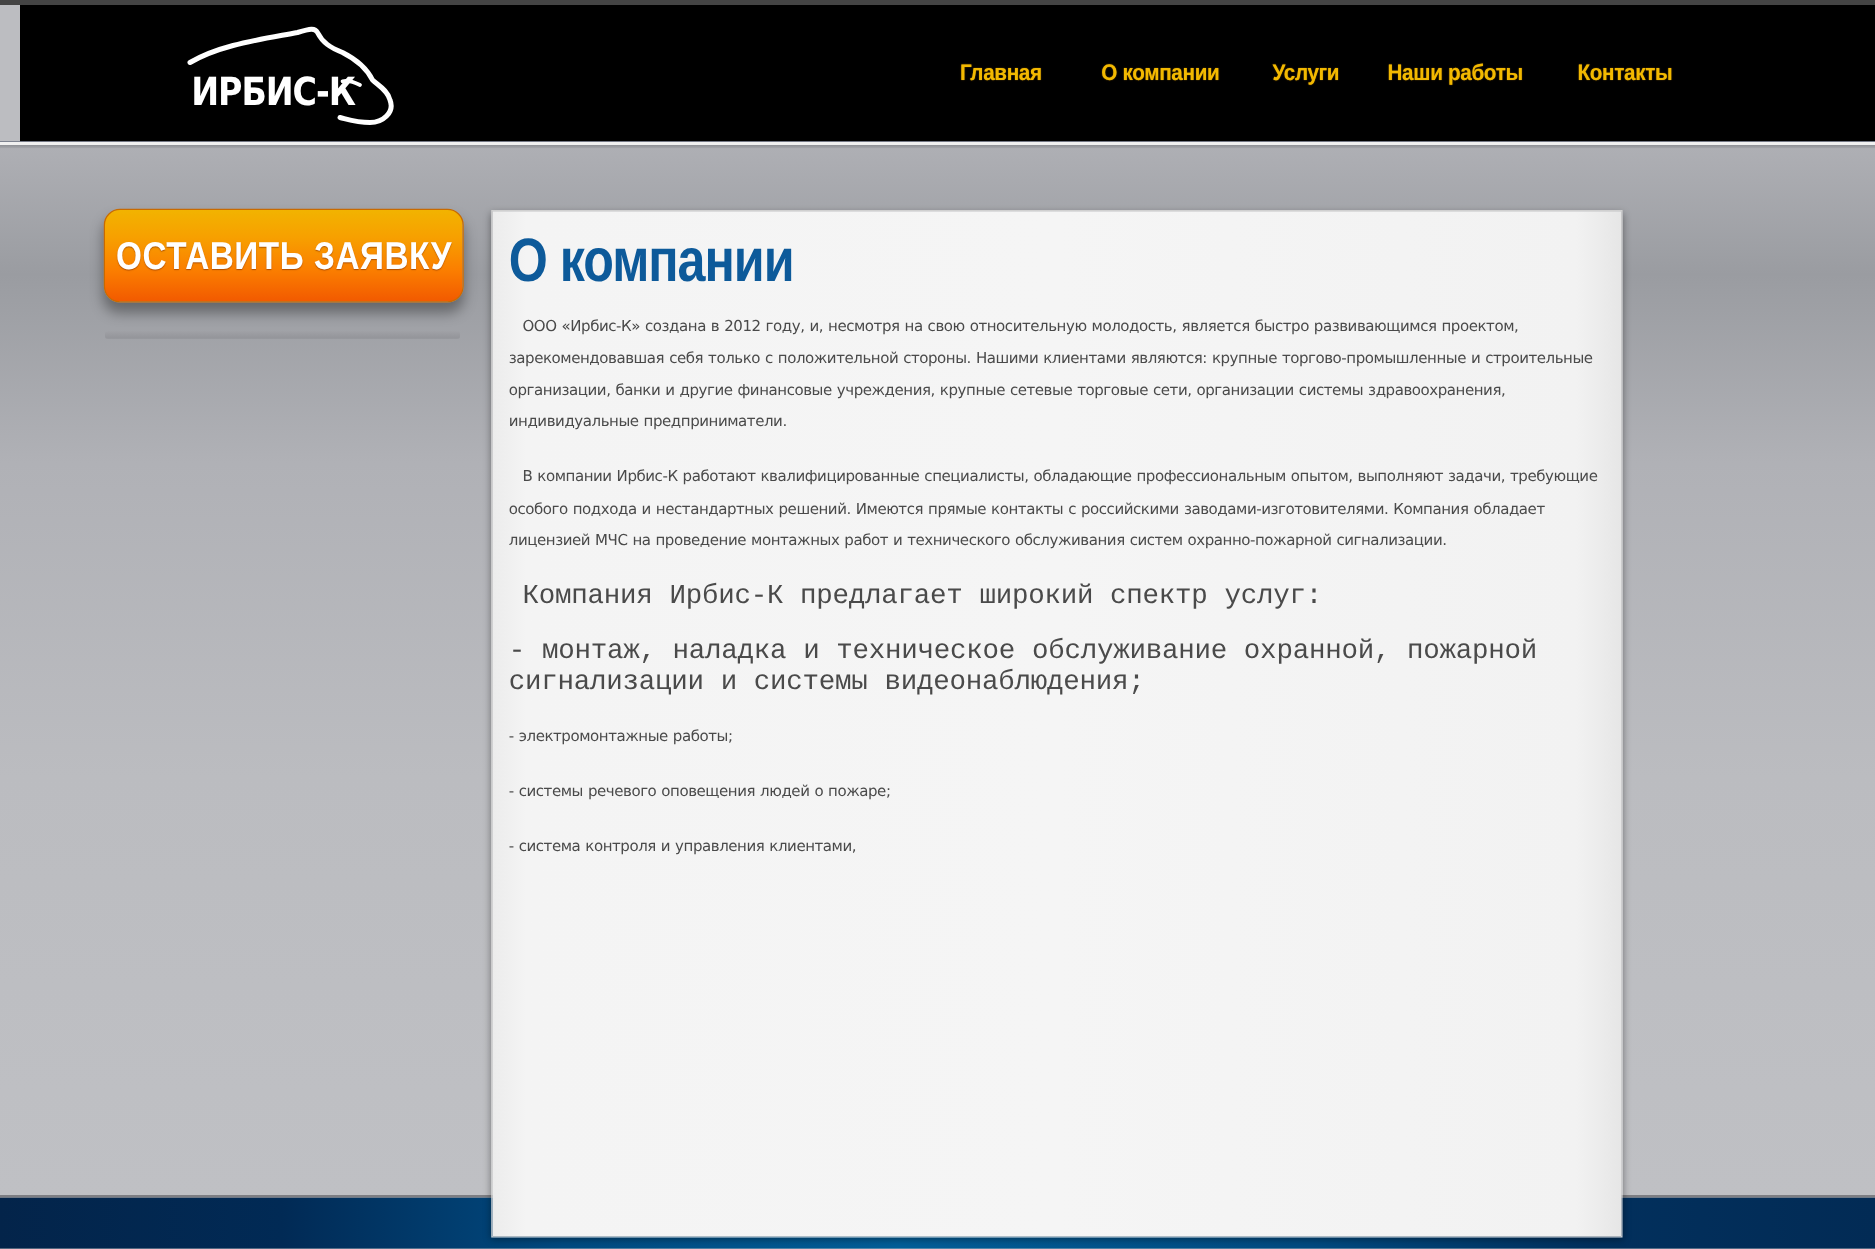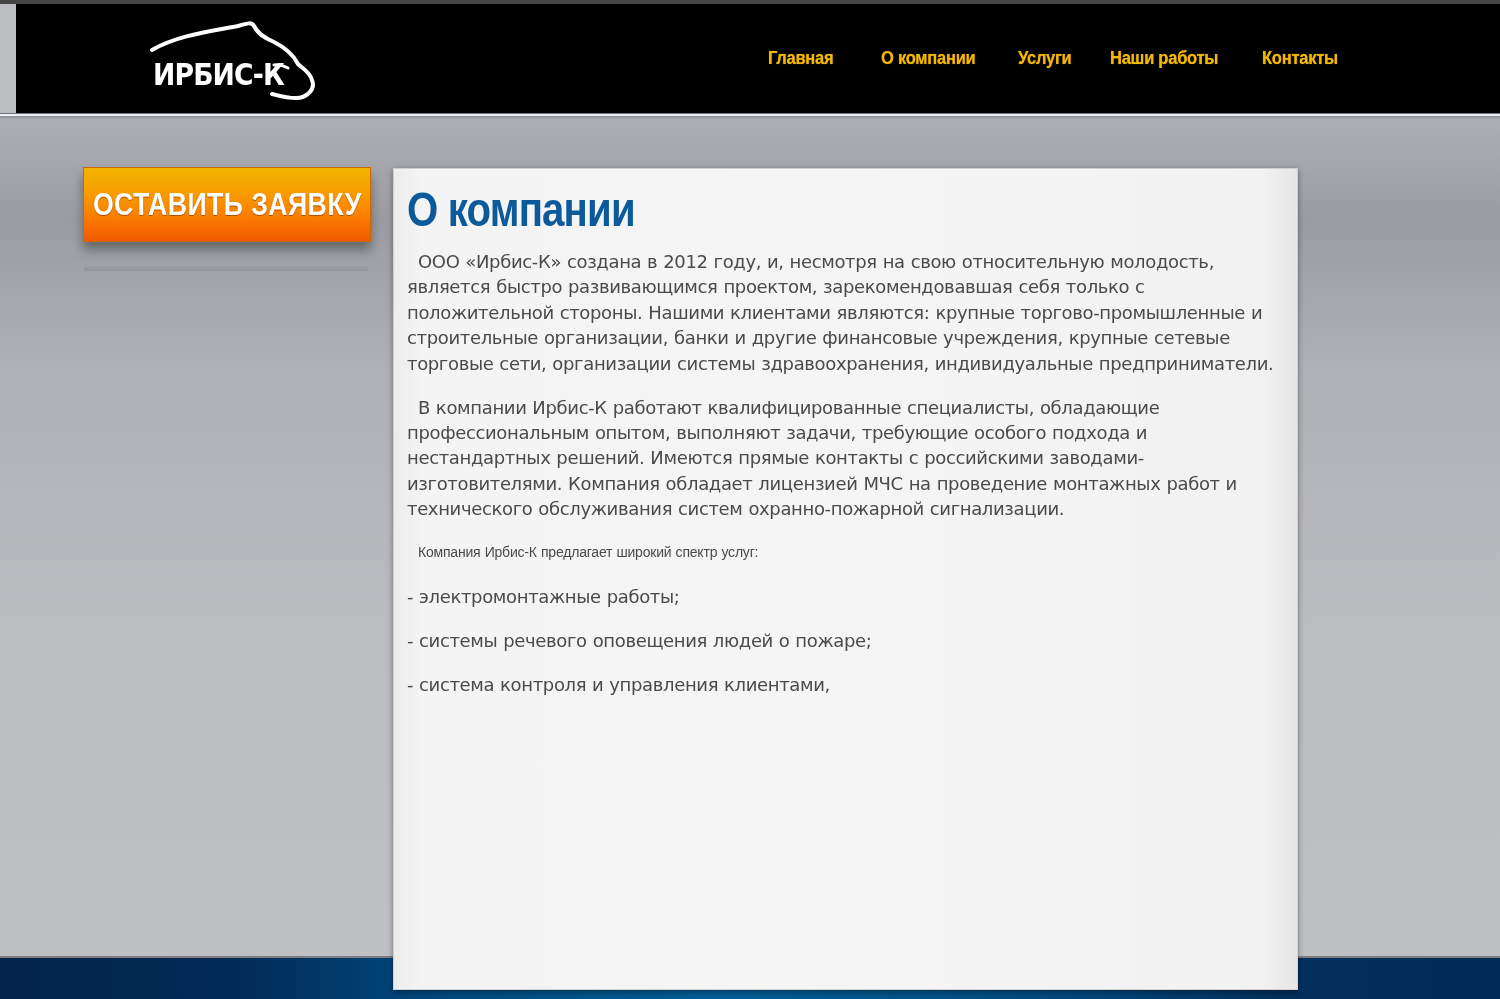--- a/index.html
+++ b/index.html
@@ -45,21 +45,21 @@
   }
   .nav-item {
     font-family: "Liberation Sans", sans-serif; font-weight: bold;
     font-size: 18px; color: #f2b900; text-decoration: none;
     transform: scaleX(0.92); transform-origin: left center;
     letter-spacing: -0.3px; white-space: nowrap; cursor: pointer;
     text-shadow: 0 0 1px #b57d00;
   }
   .order-btn {
     position: absolute; left: 83px; top: 167px; width: 288px; height: 75px;
-    border-radius: 0; border: 1px solid #c86a00;
+    border-radius: 13px; border: 1px solid #c86a00;
     background: linear-gradient(#f2b300 0%, #f7a000 30%, #fb7f00 65%, #f25a00 100%);
     box-shadow: 0 8px 10px rgba(0,0,0,0.35);
     display: flex; align-items: center; justify-content: center;
     cursor: pointer;
   }
   .order-btn span {
     font-family: "Liberation Sans", sans-serif; font-weight: bold;
     font-size: 31px; color: #fff; letter-spacing: 0.5px;
     transform: scaleX(0.86); white-space: nowrap;
     text-shadow: 0 1px 1px rgba(120,40,0,0.6);
@@ -78,27 +78,27 @@
   }
   .page-title {
     font-family: "Liberation Sans", sans-serif; font-weight: bold;
     font-size: 49px; color: #0d5a9a; line-height: 52px;
     transform: scaleX(0.82); transform-origin: left top;
     letter-spacing: -1px; height: 52px; margin-bottom: 14px;
     white-space: nowrap;
   }
   .content p {
     font-family: "DejaVu Sans", sans-serif;
-    font-size: 18px; line-height: 25.4px; color: #4a4a4a;
+    font-size: 12px; line-height: 25.4px; color: #4a4a4a;
     margin-bottom: 18.5px; letter-spacing: -0.35px;
     word-spacing: 0.5px;
   }
   .content p.indent { text-indent: 11px; }
   .content p.narrow-font {
-    font-family: Liberation Sans, sans-serif; font-size: 14px; letter-spacing: -0.2px;
+    font-family: Liberation Mono, monospace; font-size: 22px; letter-spacing: -0.2px;
   }
 </style>
 </head>
 <body>
 
 <div class="topline"></div>
 
 <header class="header">
   <a class="logo">
     <svg width="175" height="90" viewBox="0 0 175 90">
@@ -126,16 +126,17 @@
     <span>ОСТАВИТЬ ЗАЯВКУ</span>
   </div>
   <div class="left-divider"></div>
 </aside>
 
 <main class="content">
   <h1 class="page-title">О компании</h1>
   <p class="indent">ООО «Ирбис-К» создана в 2012 году, и, несмотря на свою относительную молодость, является быстро развивающимся проектом, зарекомендовавшая себя только с положительной стороны. Нашими клиентами являются: крупные торгово-промышленные и строительные организации, банки и другие финансовые учреждения, крупные сетевые торговые сети, организации системы здравоохранения, индивидуальные предприниматели.</p>
   <p class="indent">В компании Ирбис-К работают квалифицированные специалисты, обладающие профессиональным опытом, выполняют задачи, требующие особого подхода и нестандартных решений. Имеются прямые контакты с российскими заводами-изготовителями. Компания обладает лицензией МЧС на проведение монтажных работ и технического обслуживания систем охранно-пожарной сигнализации.</p>
   <p class="indent narrow-font">Компания Ирбис-К предлагает широкий спектр услуг:</p>
+  <p class="narrow-font">- монтаж, наладка и техническое обслуживание охранной, пожарной сигнализации и системы видеонаблюдения;</p>
   <p>- электромонтажные работы;</p>
   <p>- системы речевого оповещения людей о пожаре;</p>
   <p>- система контроля и управления клиентами,</p>
 </main>
 
 </body></html>

